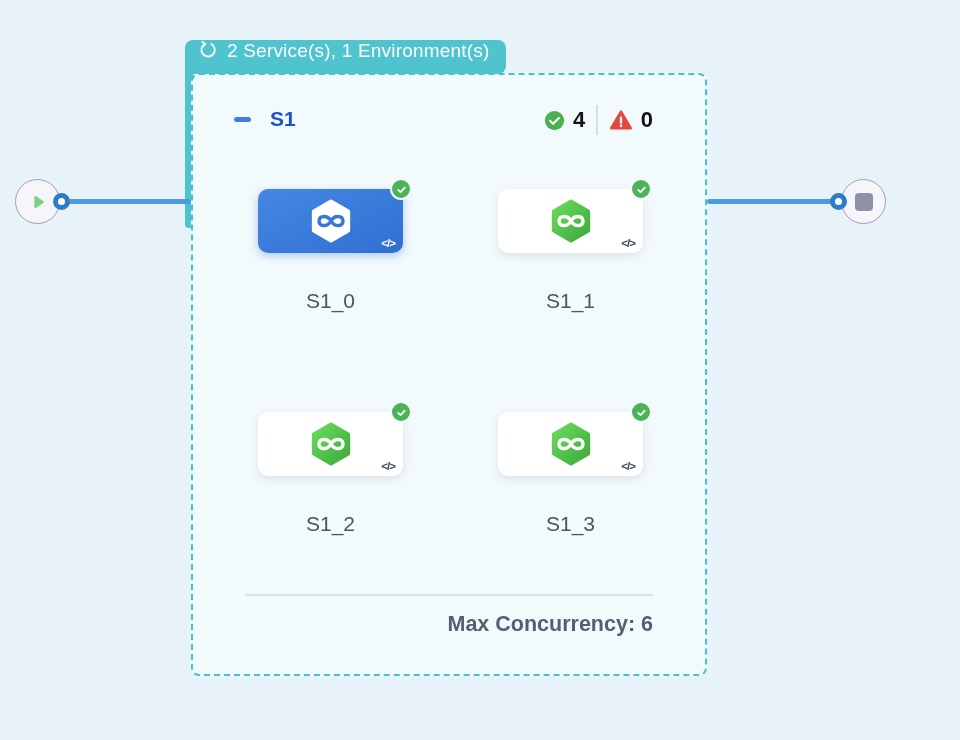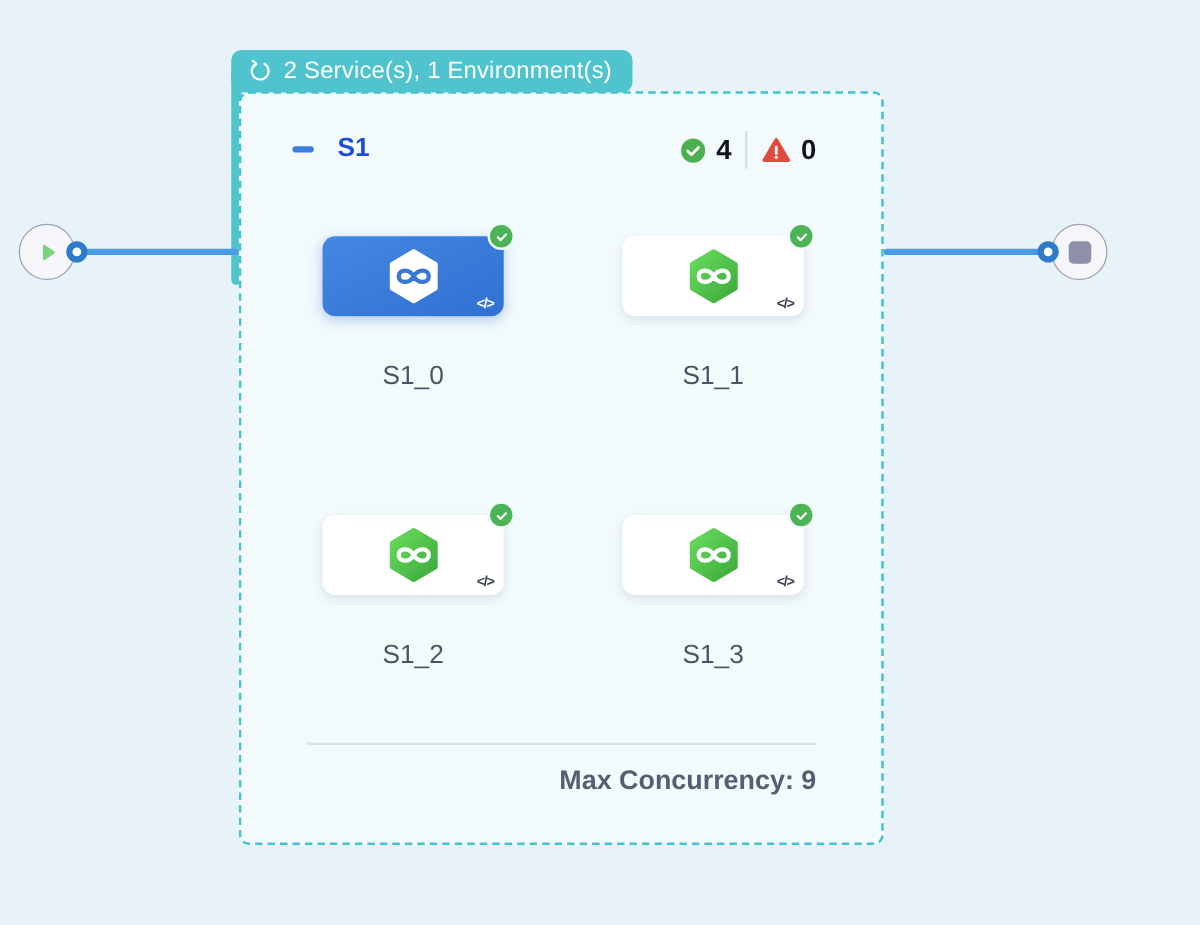--- a/index.html
+++ b/index.html
@@ -11,21 +11,21 @@
     overflow:hidden;
   }
 
   
   .stage-tail {
     position:absolute; left:185px; top:56px; width:8px; height:172px;
     background:#4FC4CE; border-radius:0 0 6px 6px; z-index:1;
   }
   .stage-badge {
     position:absolute; left:185px; top:40px; height:34px;
-    display:inline-flex; align-items:center; gap:9px;
+    display:inline-flex; gap:9px;
     padding:0 16px 0 13px;
     background:#4FC4CE; border-radius:8px; z-index:3;
   }
   .stage-badge span {
     color:#FFFFFF; font-size:19px; font-weight:500; letter-spacing:0.2px;
     white-space:nowrap;
   }
 
   
   .edge { position:absolute; height:5px; background:#4B9BE4; top:199px; z-index:1; }
@@ -228,13 +228,13 @@
         </defs>
       <polygon points="24,3.5 42,14 42,34 24,44.5 6,34 6,14" fill="url(#g3)" stroke="url(#g3)" stroke-width="4" stroke-linejoin="round"></polygon>
       <path d="M24 24 C20.5 17.5, 11.5 17.8, 11.5 24 C11.5 30.2, 20.5 30.5, 24 24 C27.5 17.5, 36.5 17.8, 36.5 24 C36.5 30.2, 27.5 30.5, 24 24" fill="none" stroke="#FFFFFF" stroke-width="3.6" stroke-linecap="round"></path>
     </svg>
     <span class="code-glyph">&lt;/&gt;</span>
   </div>
   <div class="card-label">S1_3</div>
 </div>
 
 <div class="footer-divider"></div>
-<div class="max-concurrency">Max Concurrency: 9</div>
+<div class="max-concurrency">Max Concurrency: 6</div>
 
 </body></html>

